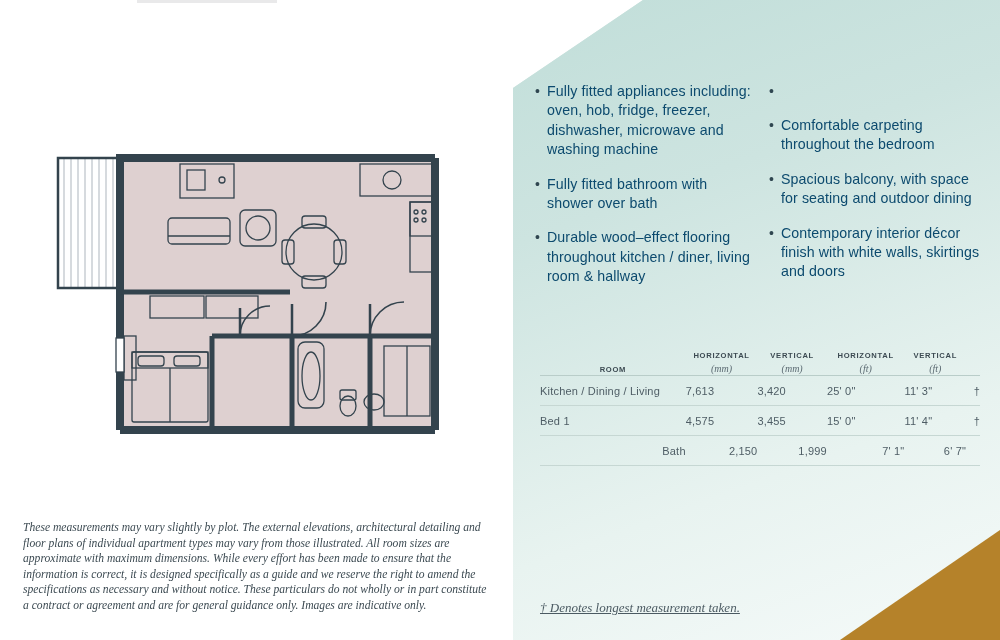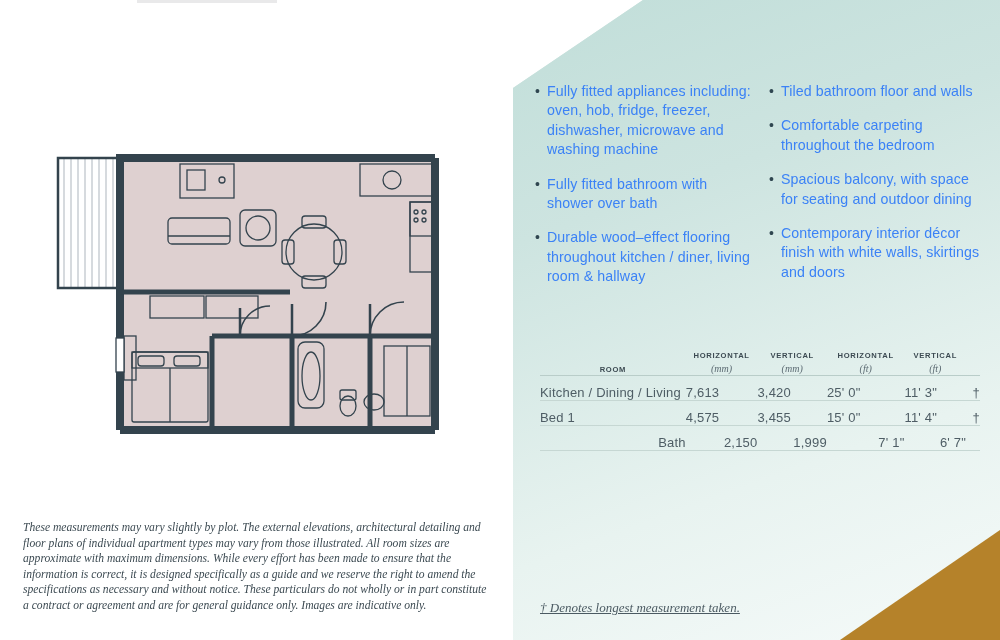--- a/index.html
+++ b/index.html
@@ -80,21 +80,21 @@
   .feat-bullet {
     flex: 0 0 auto;
     width: 12px;
     color: #2f4650;
     font-size: 14px;
     line-height: 19px;
   }
   .feat-text {
     font-size: 14.2px;
     line-height: 19.4px;
-    color: #3b82f6;
+    color: #0c4a6e;
     letter-spacing: 0.1px;
   }
 
   
   .table-wrap {
     position: absolute;
     left: 540px; top: 350px;
     width: 440px;
   }
   table.sizes {
@@ -117,23 +117,23 @@
     font-weight: normal;
     font-style: italic;
     font-family: "Liberation Serif", serif;
     font-size: 10px;
     letter-spacing: 0;
     color: #5b6a72;
     padding-top: 3px;
   }
   table.sizes thead tr { border-bottom: 1px solid #b9cdc9; }
   table.sizes td {
-    padding: 9px 0 0 0;
+    padding: 9px 0 8px 0;
     border-bottom: 1px solid #c6d7d3;
-    font-size: 13px;
+    font-size: 11px;
     color: #4e5d65;
     letter-spacing: 0.2px;
   }
   table.sizes tbody tr:last-child td { border-bottom: 1px solid #c6d7d3; text-align: right; }
   .col-room { width: 148px; }
   .col-h-mm { width: 72px; }
   .col-v-mm { width: 70px; }
   .col-h-ft { width: 78px; }
   .col-v-ft { width: 62px; }
   .col-dag  { width: 14px; text-align: right; }
@@ -310,21 +310,20 @@
         <span class="feat-text">Fully fitted bathroom with shower over bath</span>
       </div>
       <div class="feat-item">
         <span class="feat-bullet">•</span>
         <span class="feat-text">Durable wood–effect flooring throughout kitchen / diner, living room &amp; hallway</span>
       </div>
     </div>
     <div class="feat-col">
       <div class="feat-item">
         <span class="feat-bullet">•</span>
-        <span class="feat-text">Tiled bathroom floor and walls</span>
       </div>
       <div class="feat-item">
         <span class="feat-bullet">•</span>
         <span class="feat-text">Comfortable carpeting throughout the bedroom</span>
       </div>
       <div class="feat-item">
         <span class="feat-bullet">•</span>
         <span class="feat-text">Spacious balcony, with space for seating and outdoor dining</span>
       </div>
       <div class="feat-item">

